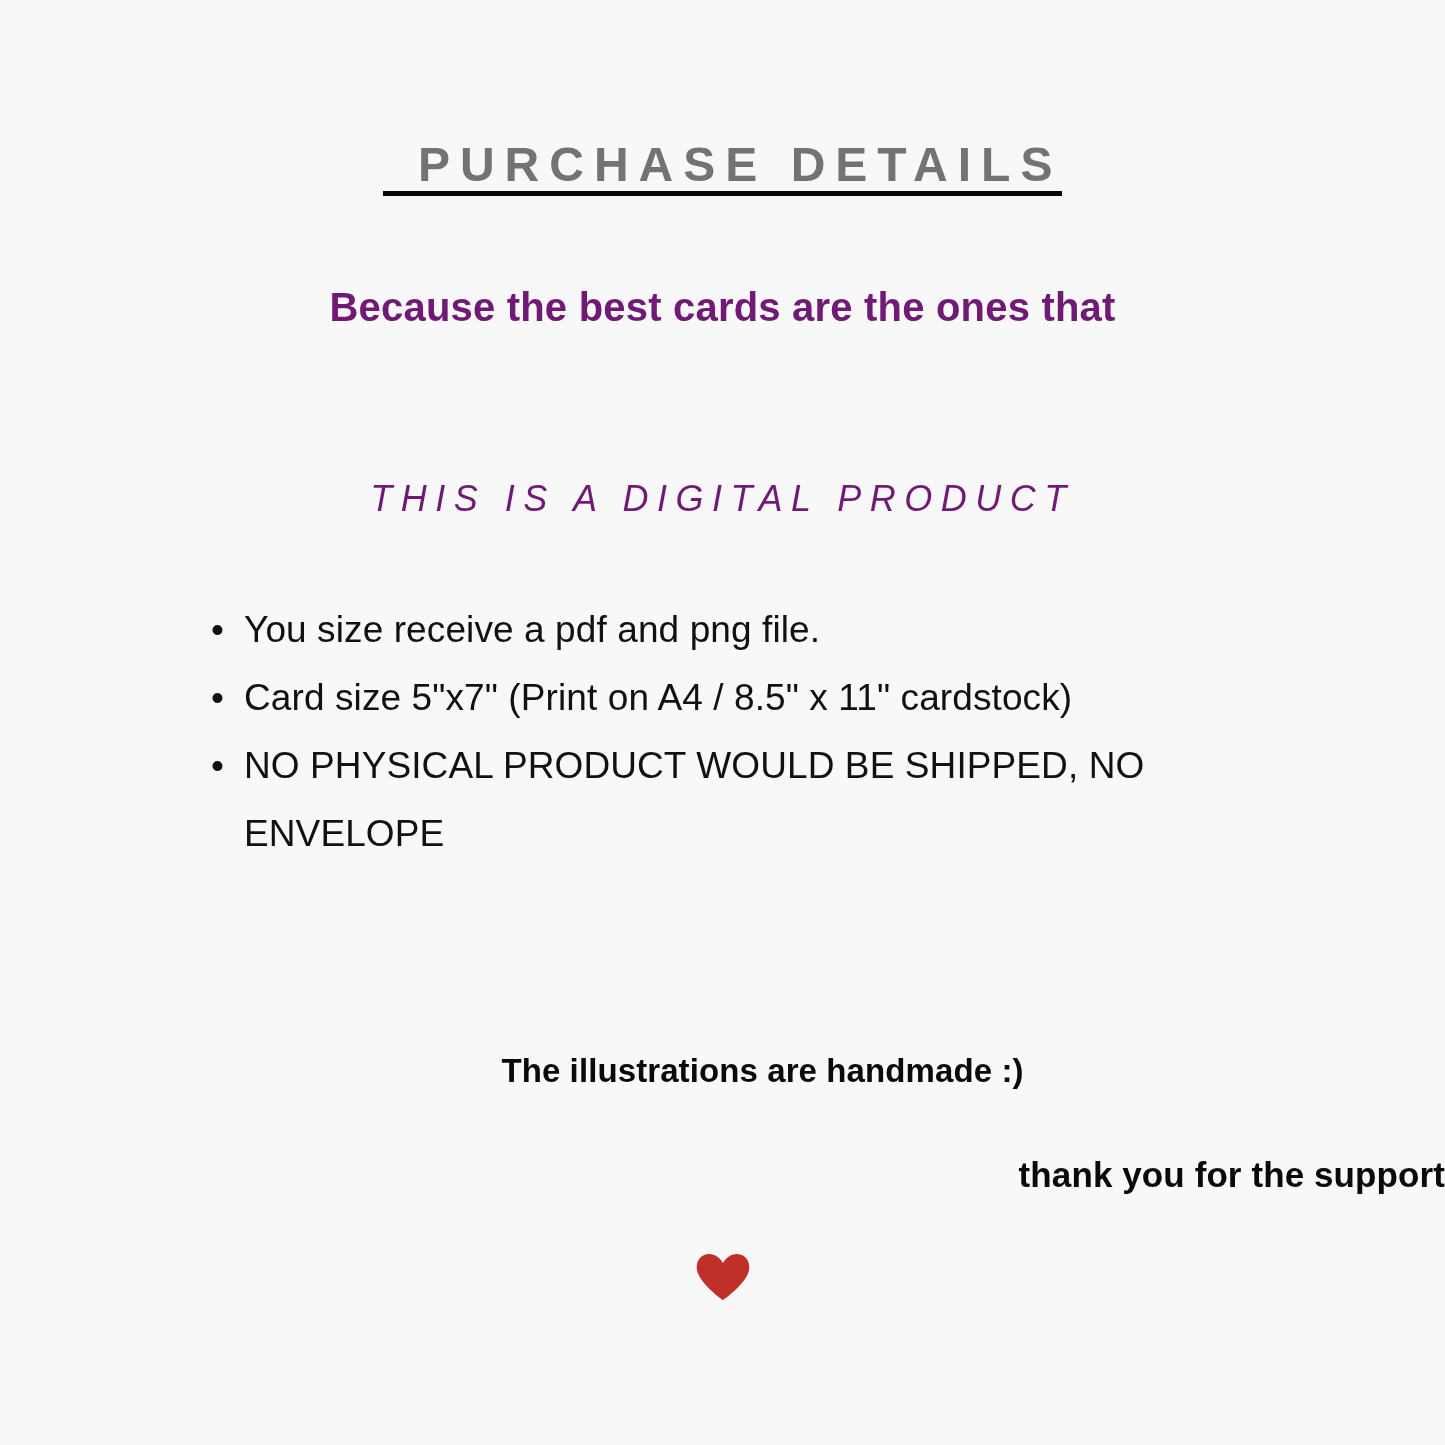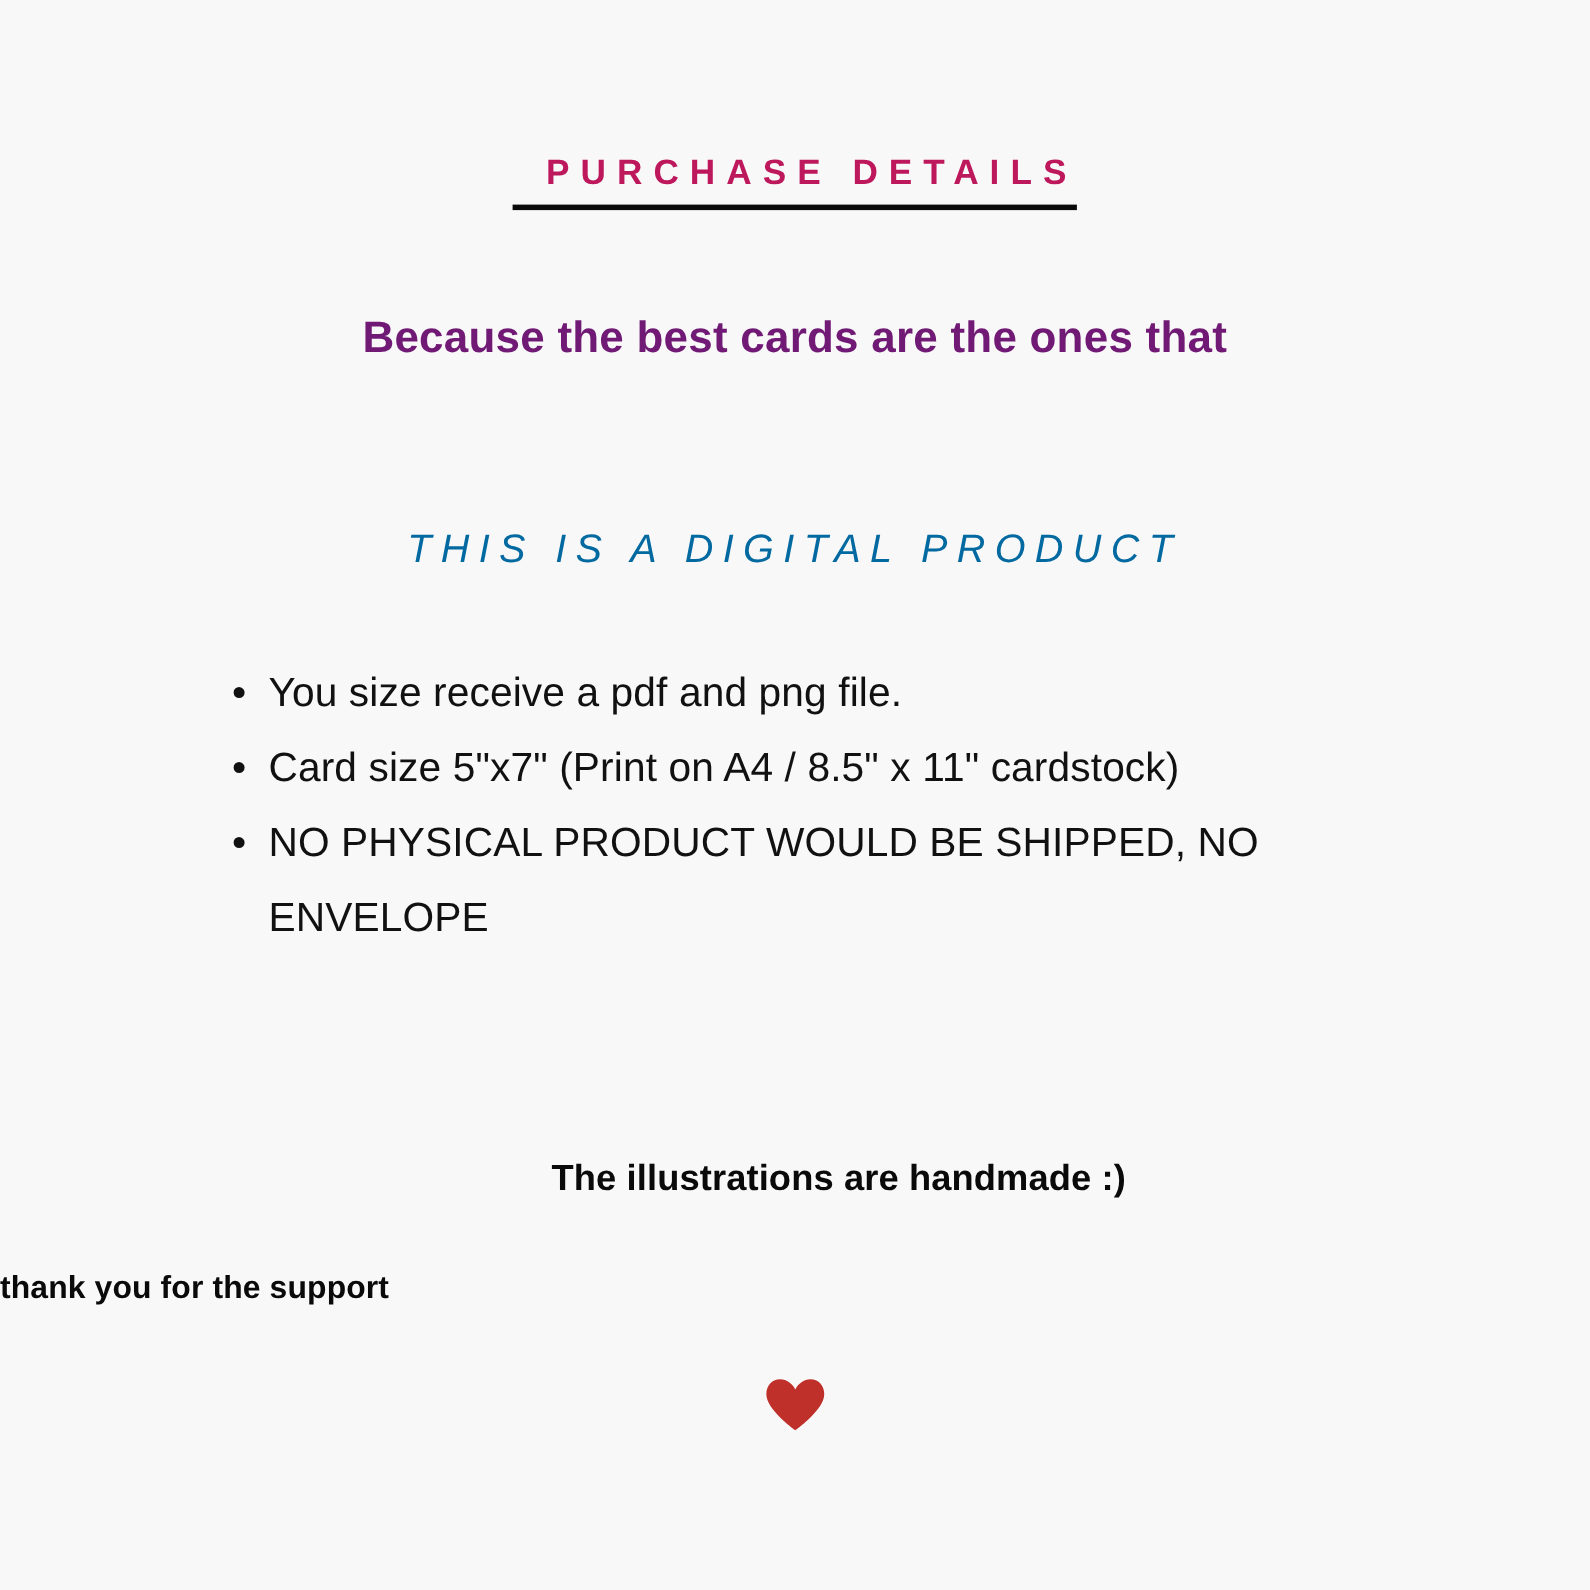--- a/index.html
+++ b/index.html
@@ -25,27 +25,27 @@
   
   .title-wrap {
     position: absolute;
     top: 140px;
     left: 0;
     width: 100%;
     text-align: center;
   }
   .title {
     display: inline-block;
-    font-size: 32px;
+    font-size: 48px;
     font-weight: 700;
     letter-spacing: 10px;
     line-height: 1.05;
-    color: #be185d;
+    color: #737373;
     border-bottom: 5px solid #0a0a0a;
-    padding-bottom: 12px;
+    padding-bottom: 1px;
     padding-left: 12px;
     white-space: pre;
   }
 
   
   .tagline {
     position: absolute;
     top: 272px;
     left: 0;
     width: 100%;
@@ -62,21 +62,21 @@
   .digital-line {
     position: absolute;
     top: 478px;
     left: 0;
     width: 100%;
     text-align: center;
     font-size: 36px;
     font-weight: 400;
     font-style: italic;
     letter-spacing: 8.5px;
-    color: #0369a1;
+    color: #701a75;
     white-space: pre;
   }
 
   
   .bullets {
     position: absolute;
     top: 596px;
     left: 208px;
     width: 1110px;
     margin: 0;
@@ -112,22 +112,22 @@
     font-weight: 700;
     color: #0a0a0a;
     letter-spacing: 0.1px;
     padding-left: 40px;
   }
   .thanks {
     position: absolute;
     top: 1155px;
     left: 0;
     width: 100%;
-    text-align: left;
-    font-size: 29px;
+    text-align: right;
+    font-size: 35px;
     font-weight: 700;
     color: #0a0a0a;
     letter-spacing: 0.1px;
   }
 
   
   .heart-wrap {
     position: absolute;
     top: 1253px;
     left: 0;

